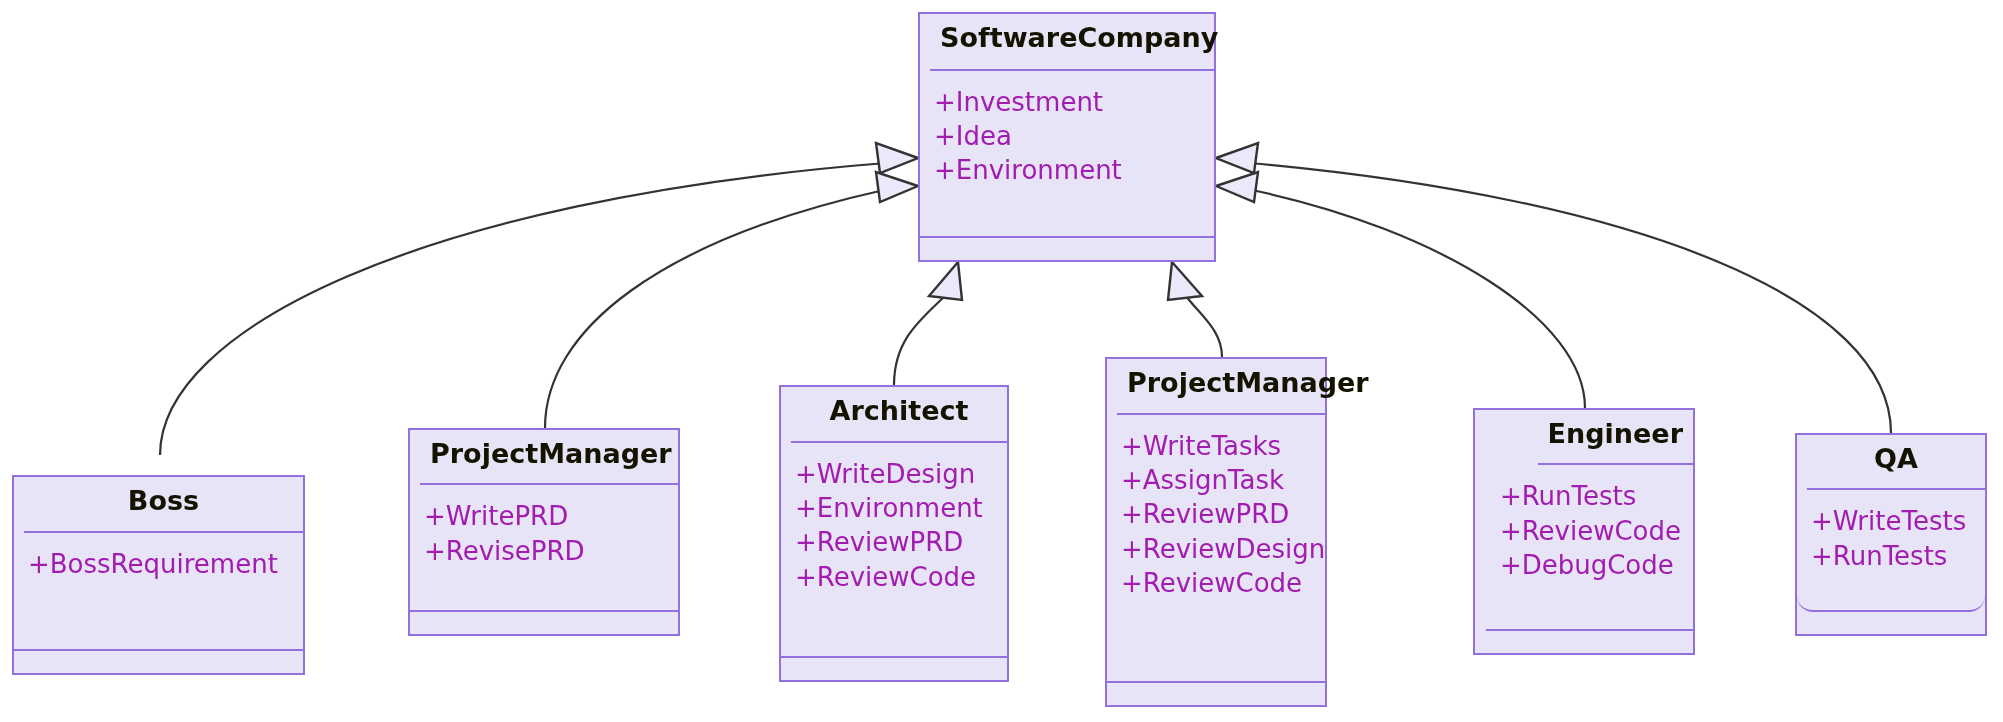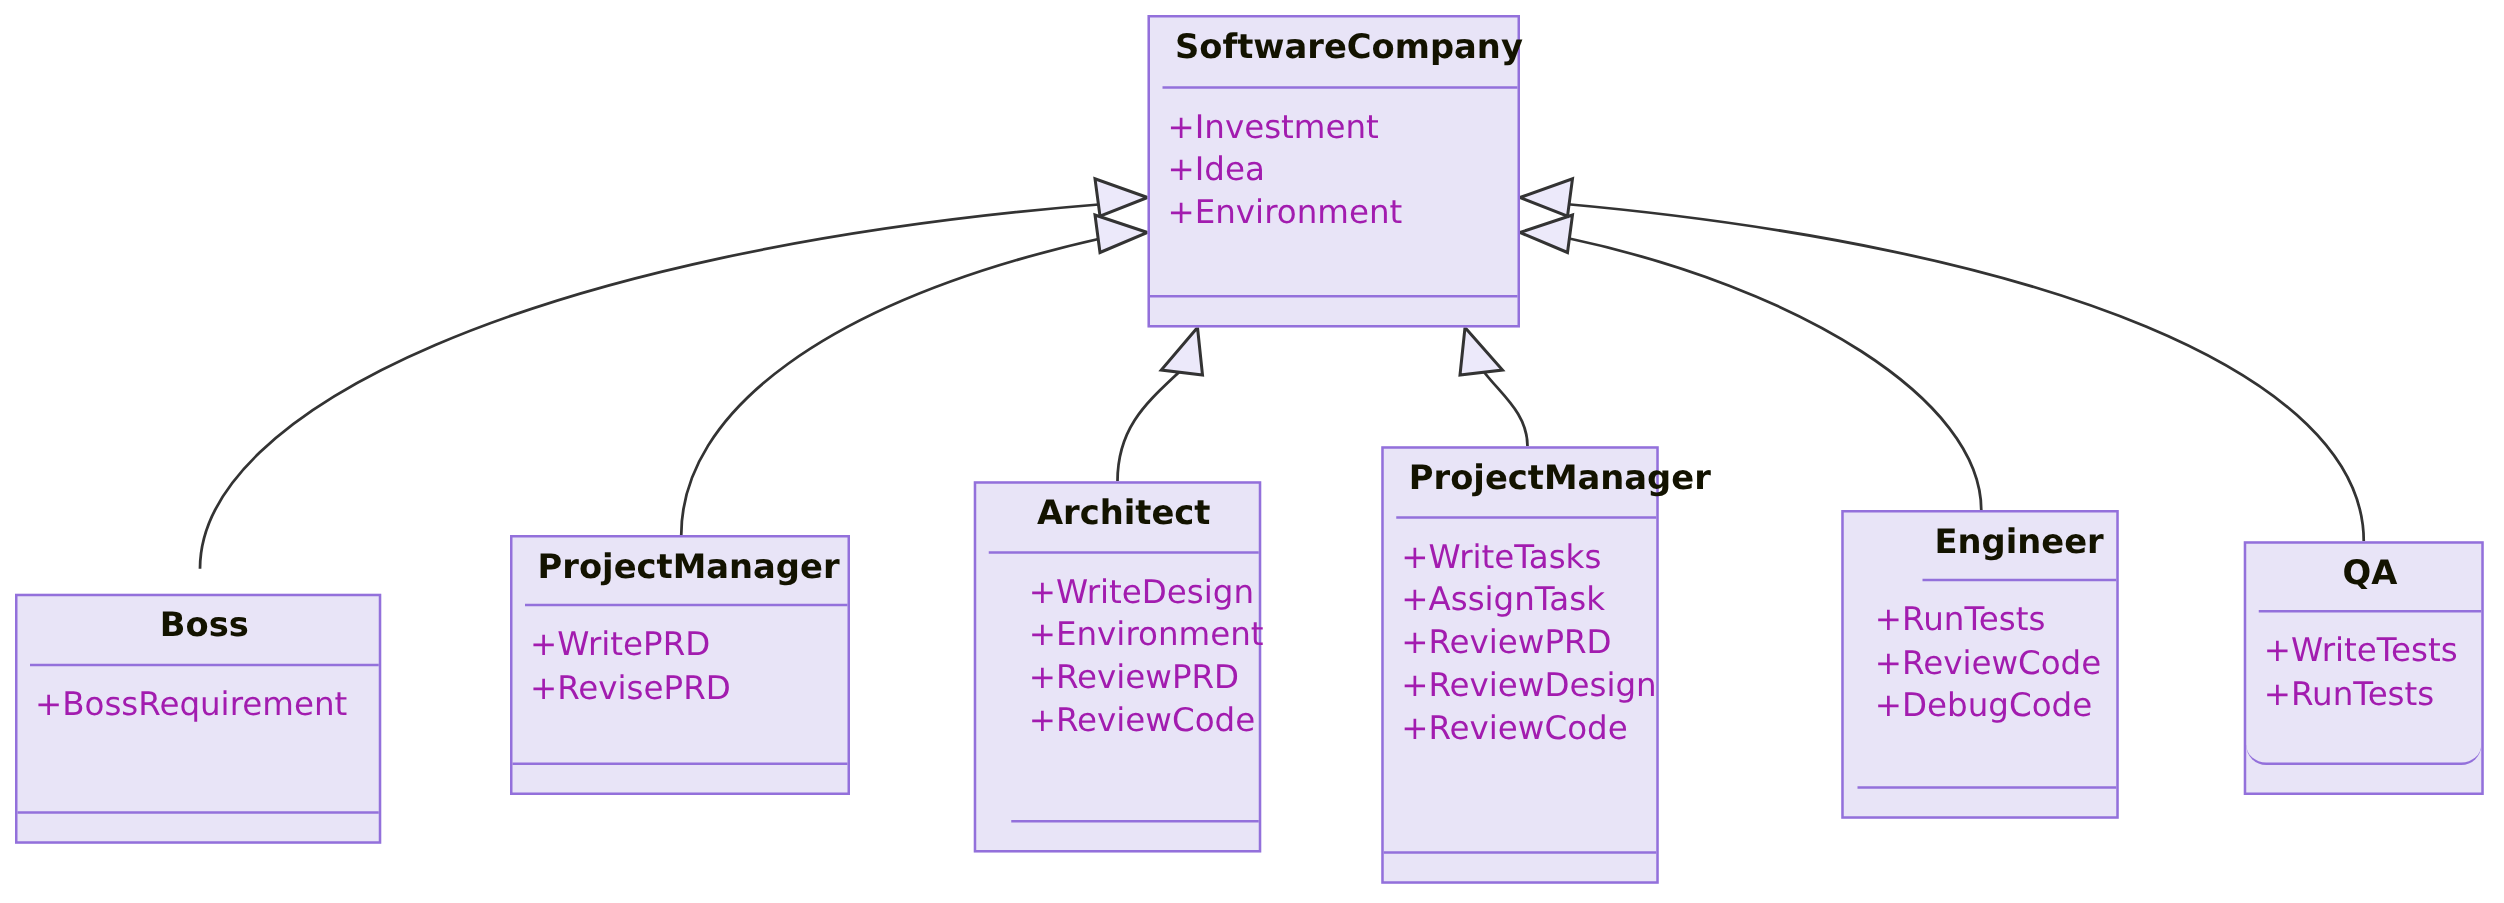--- a/index.html
+++ b/index.html
@@ -123,21 +123,21 @@
     <div class="class-title" style="height:56px;">ProjectManager</div>
     <div class="class-members" style="height:129px;">
       <div class="member-line">+WritePRD</div>
       <div class="member-line">+RevisePRD</div>
     </div>
     <div class="class-methods"></div>
   </div>
 
   <div class="uml-class" style="left:779px; top:385px; width:230px; height:297px;">
     <div class="class-title" style="height:56px;">Architect</div>
-    <div class="class-members" style="height:218px;margin-left:28px;">
+    <div class="class-members" style="height:218px;">
       <div class="member-line">+WriteDesign</div>
       <div class="member-line">+Environment</div>
       <div class="member-line">+ReviewPRD</div>
       <div class="member-line">+ReviewCode</div>
     </div>
     <div class="class-methods"></div>
   </div>
 
   <div class="uml-class" style="left:1105px; top:357px; width:222px; height:350px;">
     <div class="class-title" style="height:56px;">ProjectManager</div>

